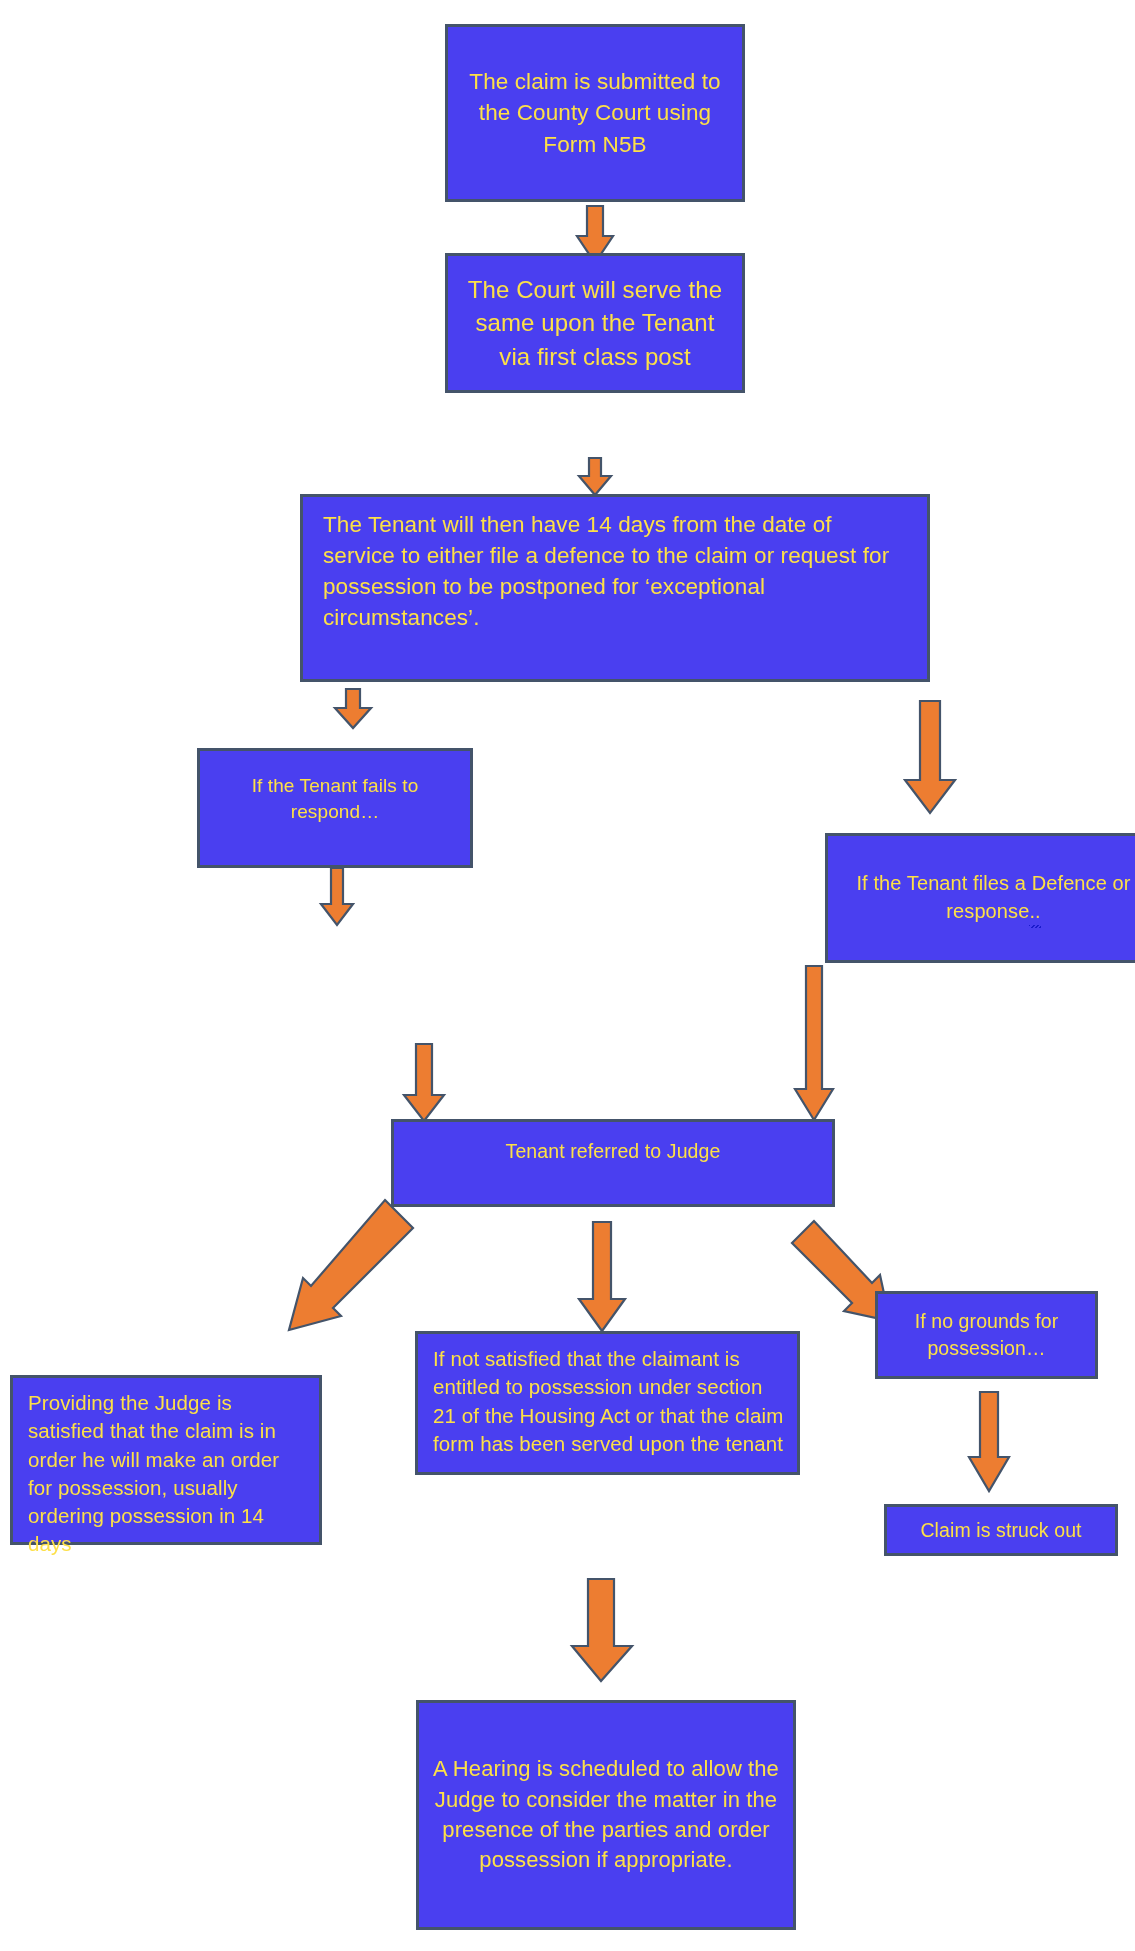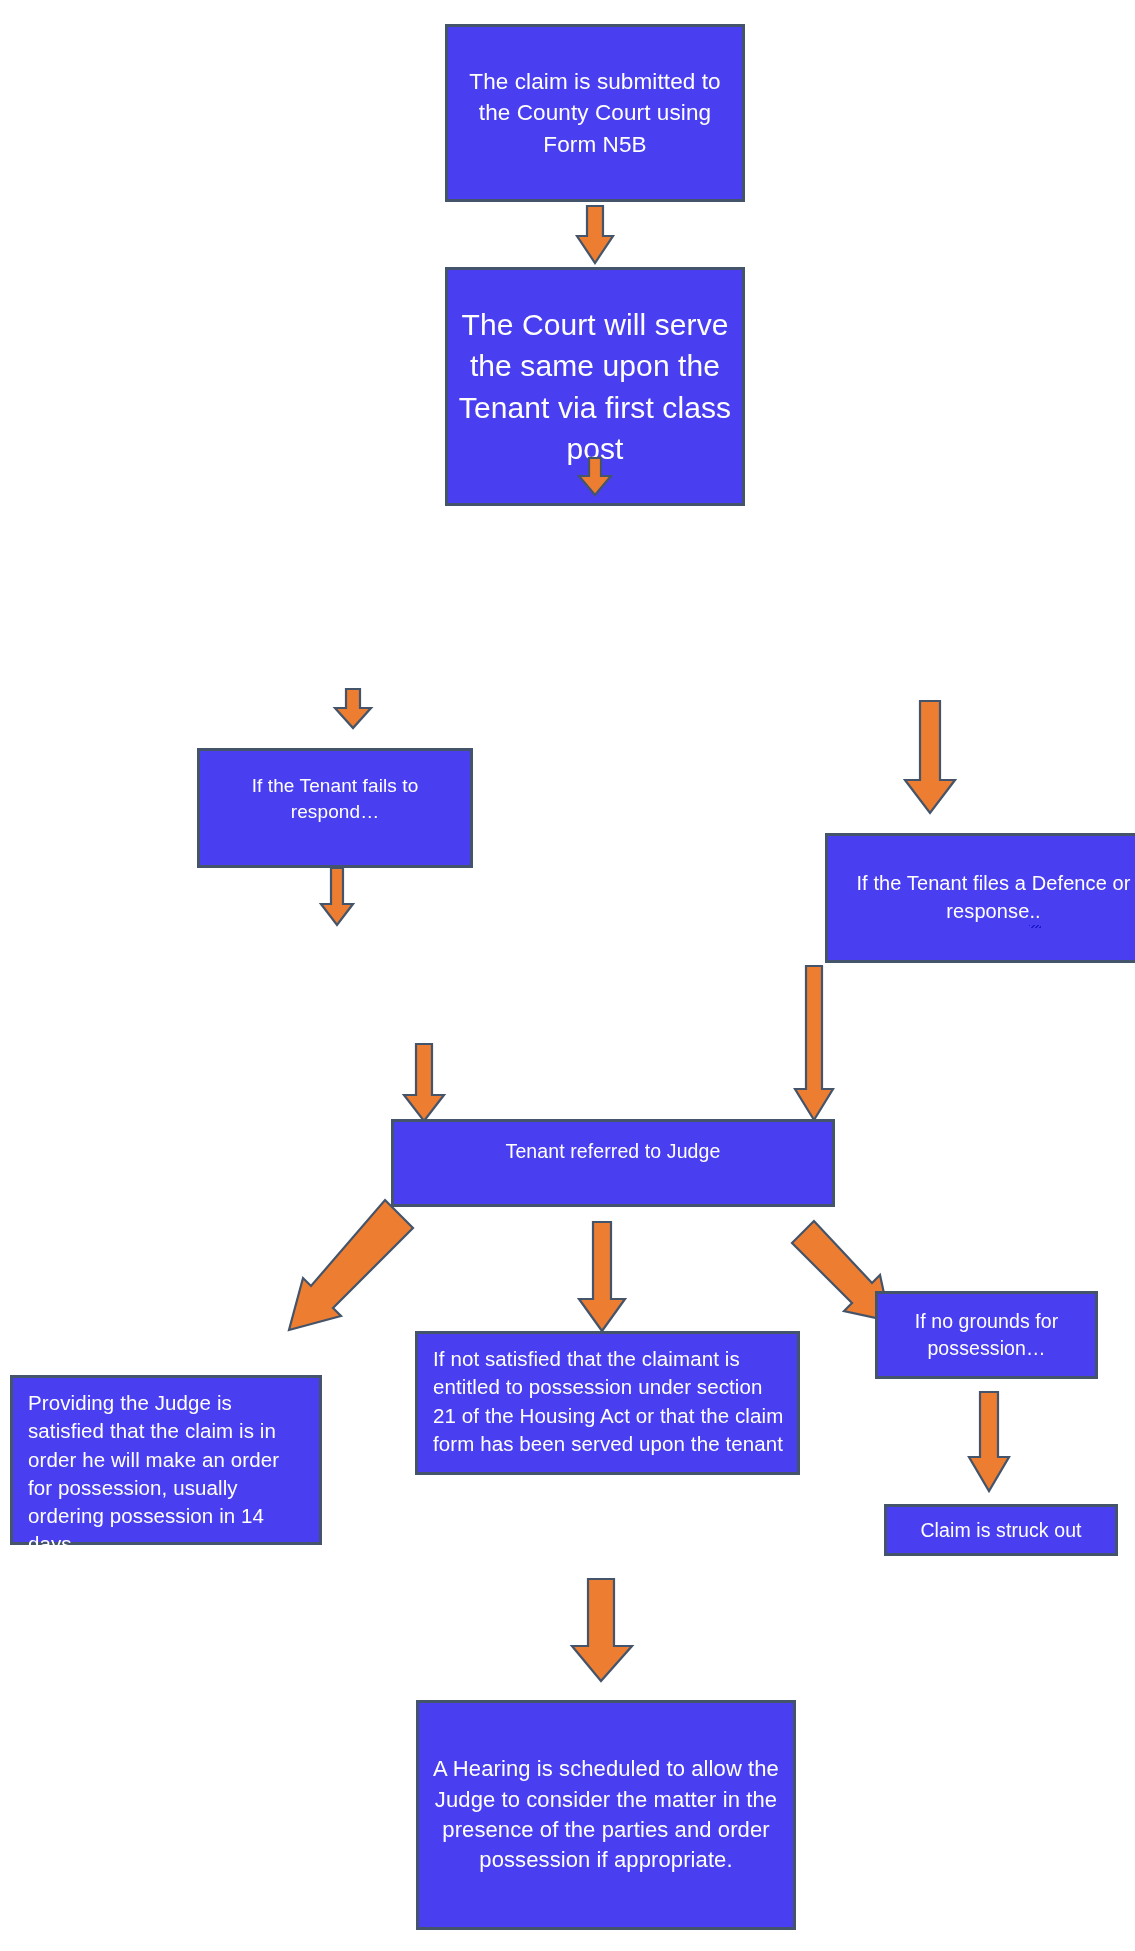--- a/index.html
+++ b/index.html
@@ -15,21 +15,21 @@
     width: 1135px;
     height: 1951px;
     background: #ffffff;
     overflow: hidden;
   }
   .node {
     position: absolute;
     box-sizing: border-box;
     background: #4A3FF0;
     border: 3px solid #44546A;
-    color: #ffffff;
+    color: #fde047;
     display: flex;
     align-items: center;
     justify-content: center;
     text-align: center;
     line-height: 1.38;
     letter-spacing: 0.1px;
     padding: 4px 10px;
   }
   .node .txt {
     display: block;
@@ -92,30 +92,33 @@
   <div class="node" style="left:445px; top:24px; width:300px; height:178px; font-size:22.5px;">
     <span class="txt">The claim is submitted to the County Court using Form N5B</span>
   </div>
 
   <div class="arrow" style="left:576px; top:205px; width:38px; height:60px;">
     <svg viewBox="0 0 38 60" preserveAspectRatio="none">
       <polygon points="11,1 27,1 27,31 37,31 19,58 1,31 11,31"></polygon>
     </svg>
   </div>
 
-  <div class="node" style="left:445px; top:267px; width:300px; height:239px; font-size:30px;">
+  <div class="node" style="left:445px; top:253px; width:300px; height:140px; font-size:24px;">
     <span class="txt">The Court will serve the same upon the Tenant via first class post</span>
   </div>
 
   <div class="arrow" style="left:578px; top:457px; width:34px; height:40px;">
     <svg viewBox="0 0 34 40" preserveAspectRatio="none">
       <polygon points="11,1 23,1 23,19 33,19 17,38 1,19 11,19"></polygon>
     </svg>
   </div>
 
+  <div class="node left-align top-align" style="left:300px; top:494px; width:630px; height:188px; font-size:22.5px; padding-left:20px; padding-right:18px;">
+    <span class="txt">The Tenant will then have 14 days from the date of service to either file a defence to the claim or request for possession to be postponed for ‘exceptional circumstances’.</span>
+  </div>
 
   <div class="arrow" style="left:334px; top:688px; width:38px; height:42px;">
     <svg viewBox="0 0 38 42" preserveAspectRatio="none">
       <polygon points="12,1 26,1 26,20 37,20 19,40 1,20 12,20"></polygon>
     </svg>
   </div>
 
   <div class="arrow" style="left:903px; top:700px; width:54px; height:115px;">
     <svg viewBox="0 0 54 115" preserveAspectRatio="none">
       <polygon points="17,1 37,1 37,80 52,80 27,113 2,80 17,80"></polygon>

